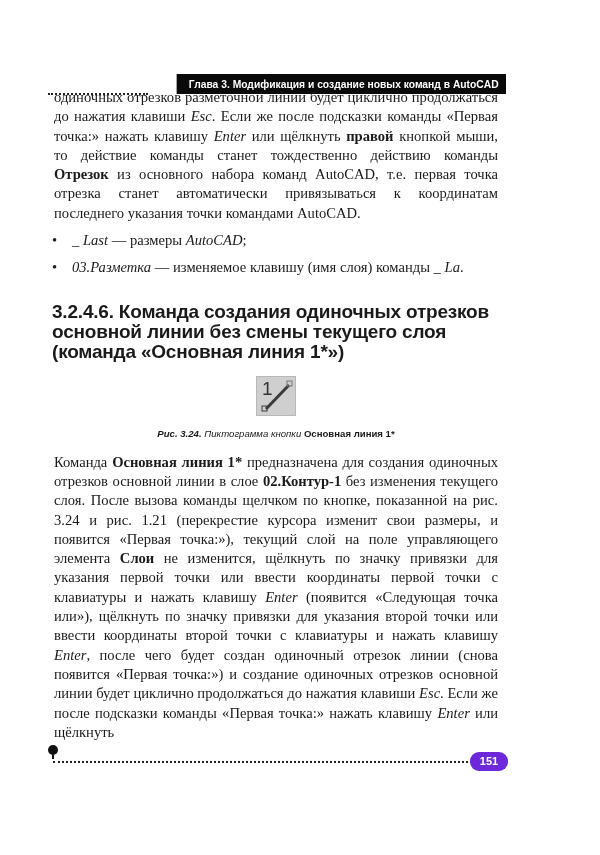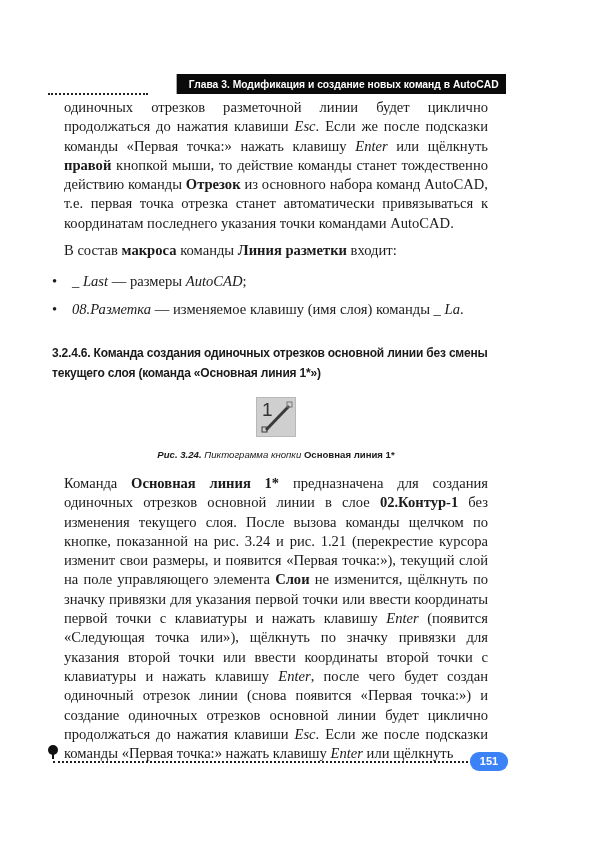--- a/index.html
+++ b/index.html
@@ -5,64 +5,63 @@
     html, body { margin: 0; padding: 0; background: #ffffff; }
     body { width: 600px; height: 855px; position: relative; overflow: hidden;
            font-family: "DejaVu Serif", serif; color: #1a1a1a; }
     .header { position: absolute; left: 48px; top: 54px; width: 458px; height: 24px; margin-top: 20px; }
     .header-dots { position: absolute; left: 0; top: 19px; width: 100px; border-top: 2px dotted #222; }
     .header-bar { position: absolute; left: 100px; right: 0; top: 0; height: 20px; background: #0a0a0a;
                   color: #fff; font-family: "Liberation Sans", sans-serif; font-weight: bold;
                   font-size: 11.2px; text-align: right; line-height: 20px; padding-right: 8px;
                   transform: scaleX(0.92); transform-origin: right center; }
     .content { position: absolute; left: 52px; top: 86px; width: 448px; }
-    p { margin: 12px; font-family: "Liberation Serif", serif; font-size: 14.6px; line-height: 19.3px; text-align: justify; }
+    p { margin: 2px; font-family: "Liberation Serif", serif; font-size: 14.6px; line-height: 19.3px; text-align: justify; }
     .para { margin-bottom: 4px; }
     .line-gap { margin-top: 8px; }
     .code { font-style: italic; margin-top: 8px; }
     ul { list-style: none; margin: 8px 0 0 0; padding: 0; }
     li { font-family: "Liberation Serif", serif; font-size: 14.6px; line-height: 19.3px; margin-bottom: 8px; position: relative; padding-left: 20px; }
     li .bullet { position: absolute; left: 0; top: 0; }
-    h3 { font-family: "Liberation Sans", sans-serif; font-weight: bold; font-size: 12px; line-height: 20px;
+    h3 { font-family: "Liberation Sans", sans-serif; font-weight: bold; font-size: 19px; line-height: 20px;
          margin: 24px 0 0 0; letter-spacing: -0.2px; }
     .figure { text-align: center; margin-top: 14px; }
     .fig-icon { display: inline-block; width: 38px; height: 38px; background: #cfcfcf; border: 1px solid #b8b8b8; position: relative; }
     .fig-icon .num { position: absolute; left: 5px; top: 1px; font-family: "Liberation Sans", sans-serif; font-size: 19px; color: #333; }
     .fig-icon svg { position: absolute; left: 0; top: 0; }
     .caption { font-family: "Liberation Sans", sans-serif; font-size: 9.6px; margin-top: 8px; text-align: center; }
     .caption .lbl { font-weight: bold; font-style: italic; }
     .caption .it { font-style: italic; }
     .caption .b { font-weight: bold; }
     .body2 { margin-top: 14px; }
     .footer { position: absolute; left: 48px; top: 745px; width: 460px; height: 30px; }
     .footer-dot { position: absolute; left: 0; top: 0; width: 10px; height: 10px; border-radius: 50%; background: #111; }
     .footer-stem { position: absolute; left: 4px; top: 8px; width: 2px; height: 6px; background: #111; }
     .footer-dots { position: absolute; left: 5px; right: 40px; top: 16px; border-top: 2px dotted #222; }
-    .page-num { position: absolute; right: 0; top: 7px; width: 38px; height: 19px; border-radius: 9px; background: #3b82f6;
+    .page-num { position: absolute; right: 0; top: 7px; width: 38px; height: 19px; border-radius: 9px; background: #6d28d9;
                 color: #fff; font-family: "Liberation Sans", sans-serif; font-weight: bold; font-size: 11px;
                 text-align: center; line-height: 19px; }
   </style>
 </head>
 <body>
 
 <div class="header">
   <div class="header-dots"></div>
   <div class="header-bar">Глава 3. Модификация и создание новых команд в AutoCAD</div>
 </div>
 
 <div class="content">
   <p class="para"><span>одиночных отрезков разметочной линии будет циклично продолжаться до нажатия клавиши </span><i>Esc</i><span>. Если же после подсказки команды «Первая точка:» нажать клавишу </span><i>Enter</i><span> или щёлкнуть </span><b>правой</b><span> кнопкой мыши, то действие команды станет тождественно действию команды </span><b>Отрезок</b><span> из основного набора команд AutoCAD, т.е. первая точка отрезка станет автоматически привязываться к координатам последнего указания точки командами AutoCAD.</span></p>
 
 
 
-  <p class="line-gap"><span>В состав </span><b>макроса</b><span> команды </span><b>Линия разметки</b><span> входит:</span></p>
 
   <ul>
     <li><span class="bullet">•</span><i>_ Last</i><span> — размеры </span><i>AutoCAD</i><span>;</span></li>
-    <li><span class="bullet">•</span><i>08.Разметка</i><span> — изменяемое клавишу (имя слоя) команды </span><i>_ La</i><span>.</span></li>
+    <li><span class="bullet">•</span><i>03.Разметка</i><span> — изменяемое клавишу (имя слоя) команды </span><i>_ La</i><span>.</span></li>
   </ul>
 
   <h3>3.2.4.6. Команда создания одиночных отрезков основной линии без смены текущего слоя (команда «Основная линия 1*»)</h3>
 
   <div class="figure">
     <div class="fig-icon">
       <span class="num">1</span>
       <svg width="38" height="38" viewBox="0 0 38 38">
         <line x1="9" y1="32" x2="32" y2="8" stroke="#3a3a3a" stroke-width="3"></line>
         <rect x="5" y="29" width="5" height="5" fill="none" stroke="#3a3a3a" stroke-width="1"></rect>

